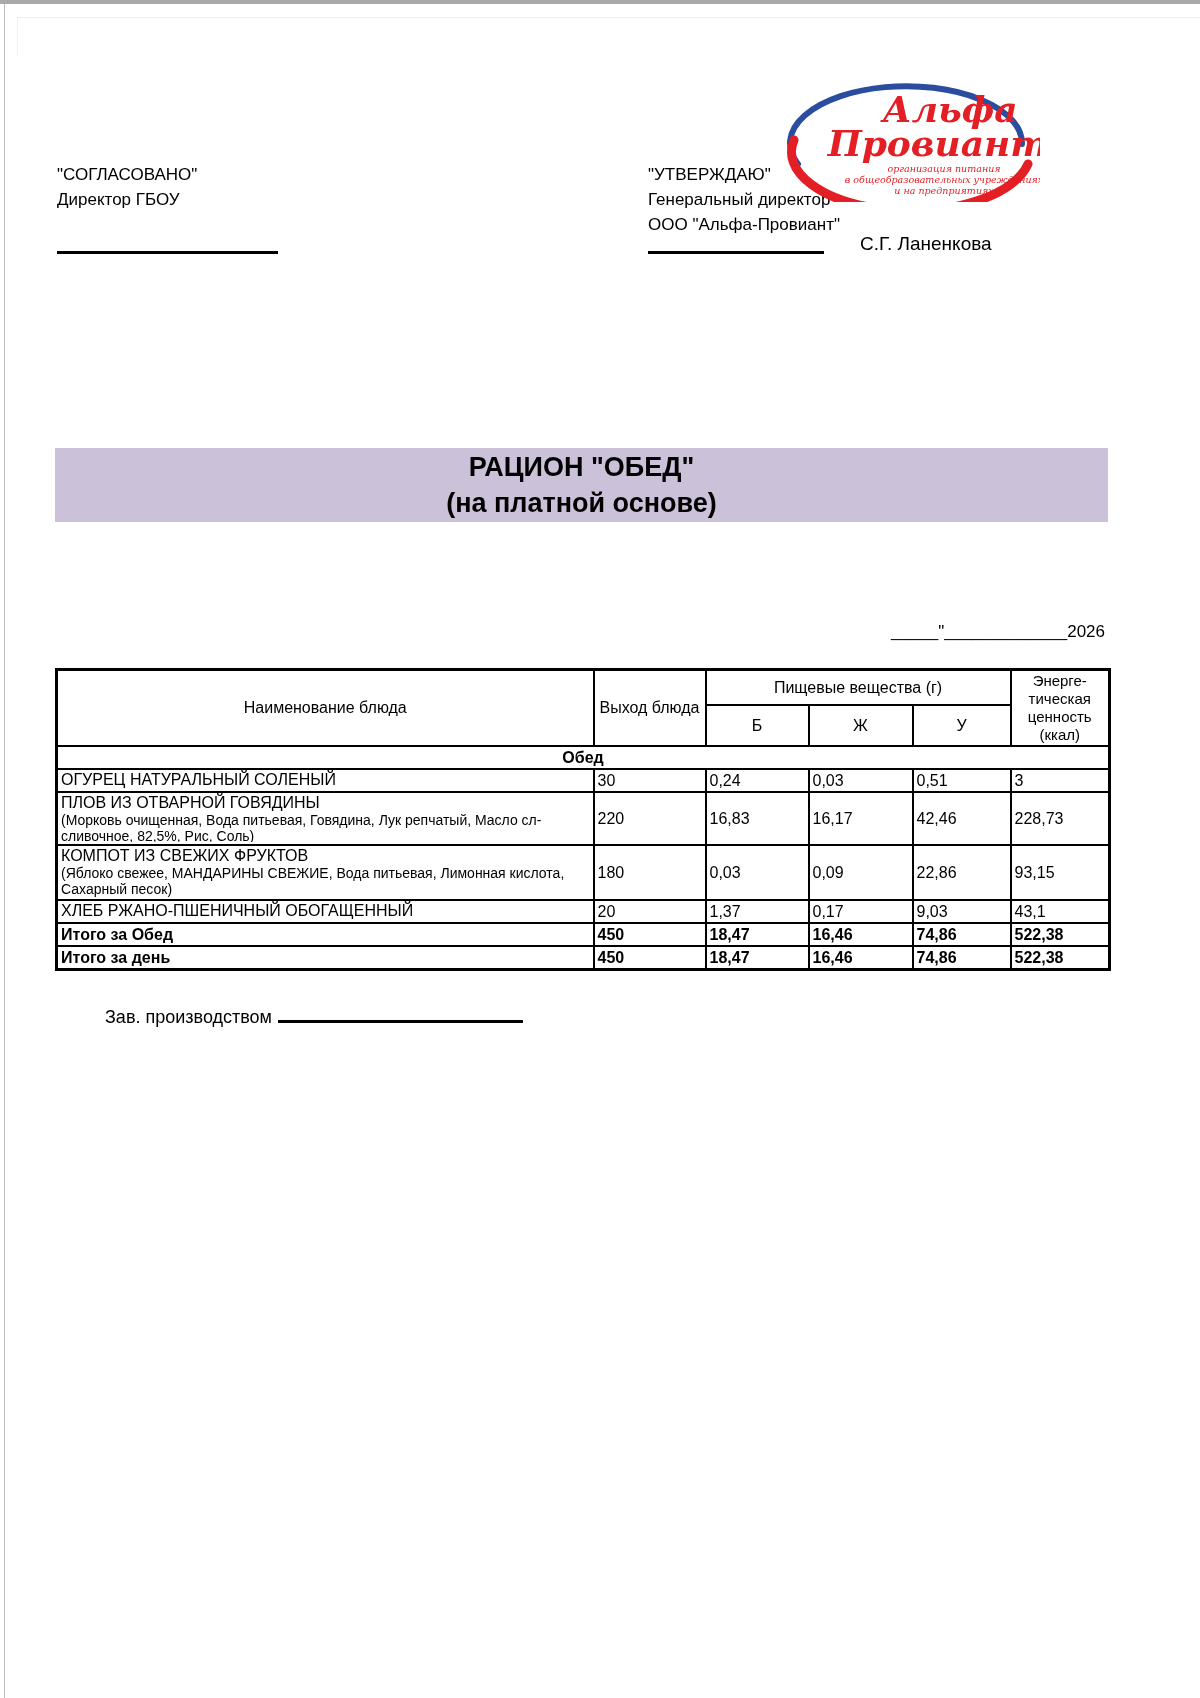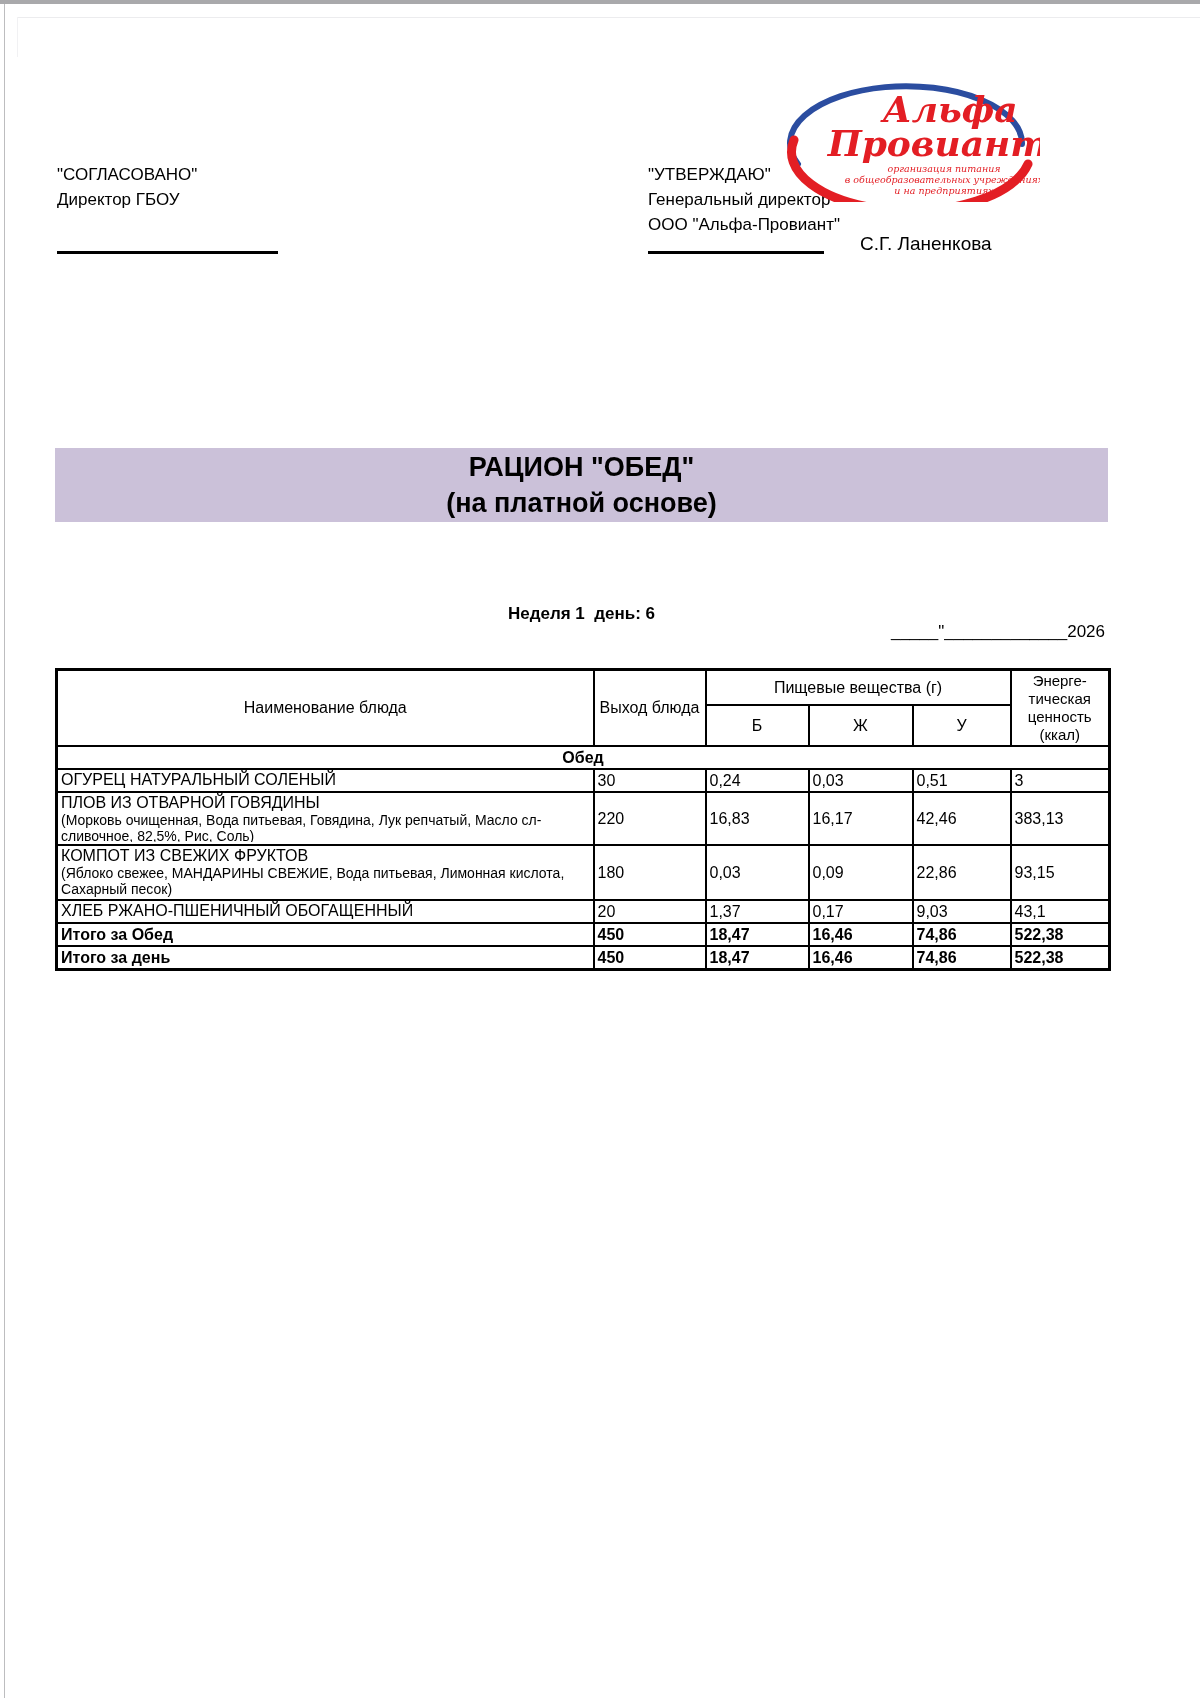--- a/index.html
+++ b/index.html
@@ -94,21 +94,20 @@
       <text x="172" y="123" text-anchor="middle" font-family="DejaVu Serif, serif" font-style="italic" font-size="9.5" fill="#e31e24">в общеобразовательных учреждениях</text>
       <text x="172" y="134" text-anchor="middle" font-family="DejaVu Serif, serif" font-style="italic" font-size="9.5" fill="#e31e24">и на предприятиях</text>
     </svg>
   </div>
 
   <div class="band"></div>
   <div class="titles">
     <div>РАЦИОН "ОБЕД"</div>
     <div>(на платной основе)</div>
   </div>
-  <div class="weekday">Неделя 1  день: 6</div>
   <div class="dateline">_____"_____________2026</div>
 
   <table class="menu-table">
     <colgroup>
       <col style="width:537px">
         <col style="width:112px">
         <col style="width:103px">
       <col style="width:104px">
         <col style="width:98px">
         <col style="width:99px">
@@ -144,21 +143,21 @@
       <td class="name-cell">
         <div class="clip-1">
           <div class="dish-name">ПЛОВ ИЗ ОТВАРНОЙ ГОВЯДИНЫ</div>
           <div class="dish-ing">(Морковь очищенная, Вода питьевая, Говядина, Лук репчатый, Масло сл-сливочное, 82,5%, Рис, Соль)</div>
         </div>
       </td>
       <td class="num">220</td>
       <td class="num">16,83</td>
       <td class="num">16,17</td>
       <td class="num">42,46</td>
-      <td class="num">383,13</td>
+      <td class="num">228,73</td>
     </tr>
 
     <tr class="row-dish row-kompot">
       <td class="name-cell">
         <div class="clip-2">
           <div class="dish-name">КОМПОТ ИЗ СВЕЖИХ ФРУКТОВ</div>
           <div class="dish-ing">(Яблоко свежее, МАНДАРИНЫ СВЕЖИЕ, Вода питьевая, Лимонная кислота, Сахарный песок)</div>
         </div>
       </td>
       <td class="num">180</td>
@@ -191,14 +190,17 @@
       <td>Итого за день</td>
       <td class="num">450</td>
       <td class="num">18,47</td>
       <td class="num">16,46</td>
       <td class="num">74,86</td>
       <td class="num">522,38</td>
     </tr>
   </tbody>
     </table>
 
+  <div class="footer">
+    <span>Зав. производством</span><span class="footer-line"></span>
+  </div>
 
 </div>
 
 </body></html>

